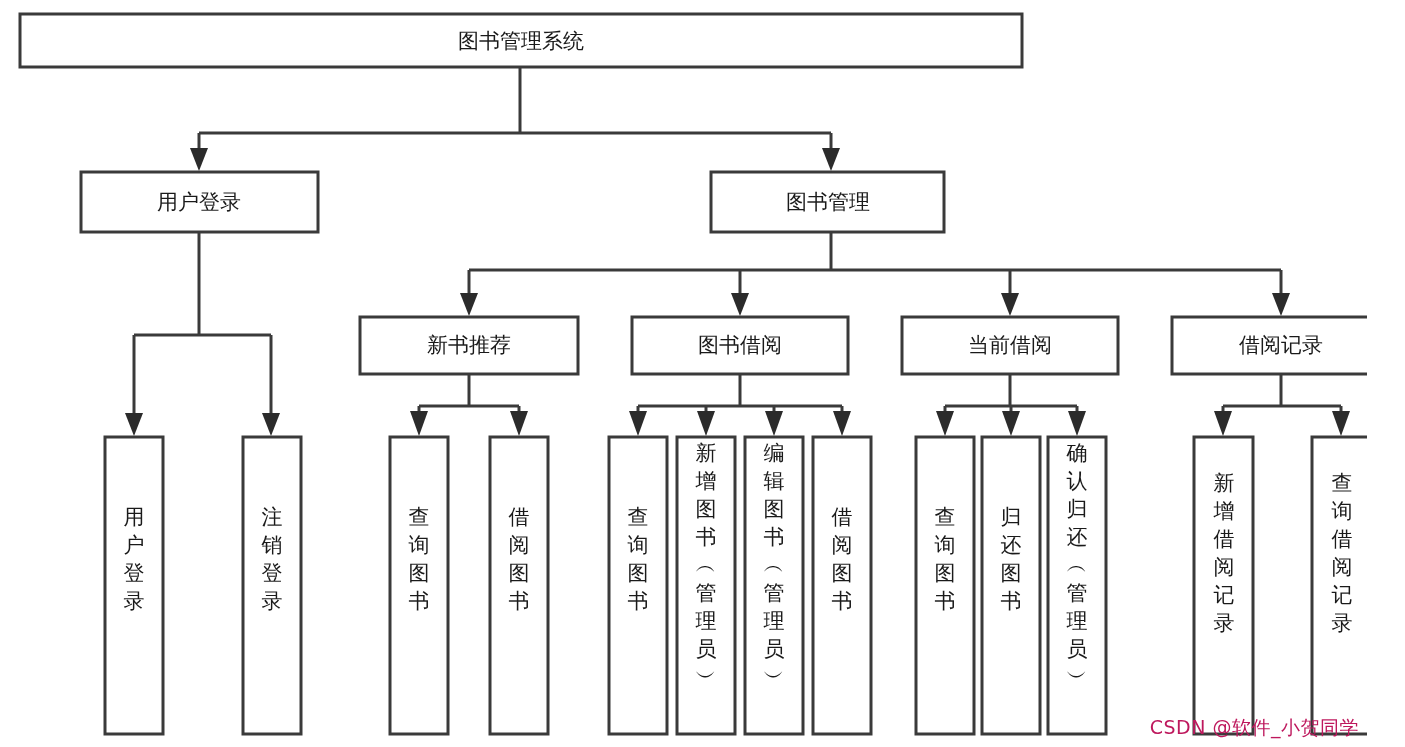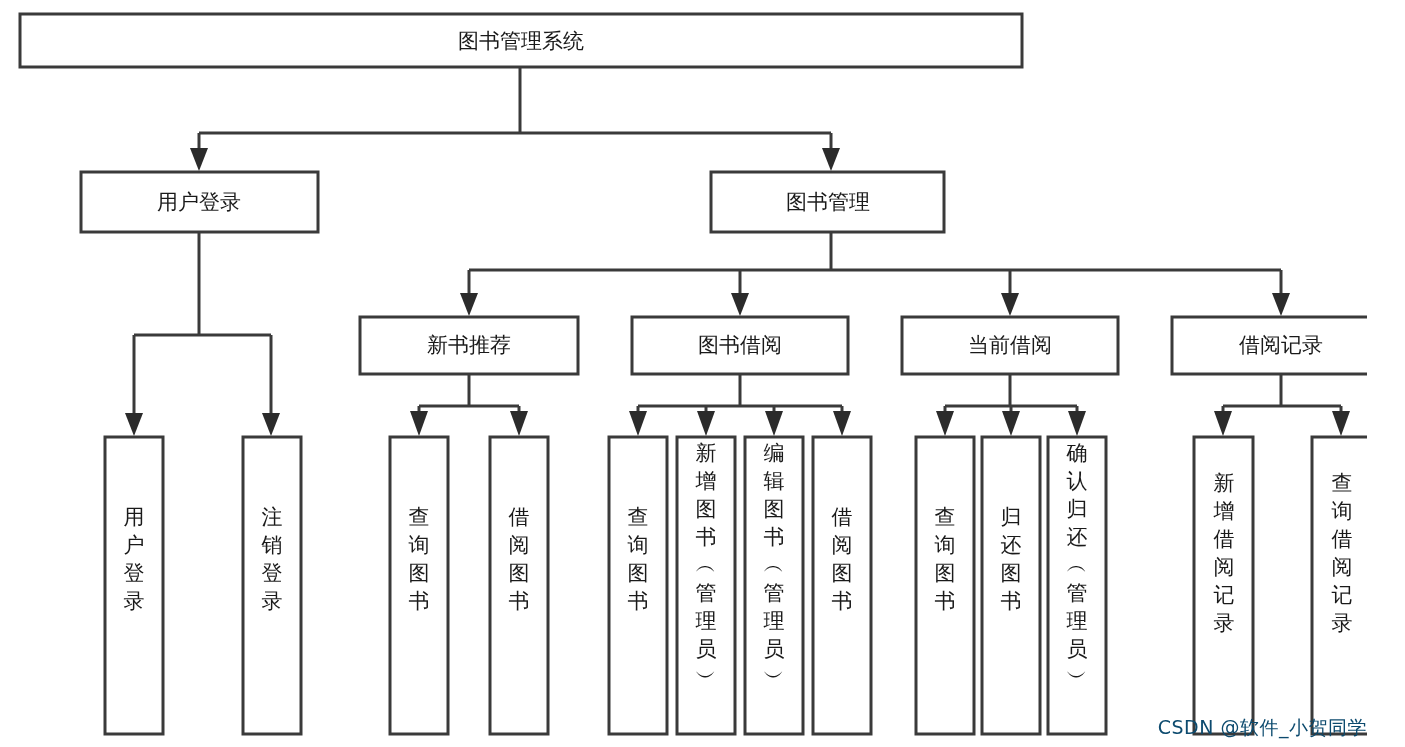--- a/index.html
+++ b/index.html
@@ -49,25 +49,25 @@
     dominant-baseline: middle;
   }
   .node-label-vertical {
     fill: #1a1a1a;
     font-family: "DejaVu Sans", "Liberation Sans", sans-serif;
     font-size: 21px;
     text-anchor: middle;
   }
   .watermark {
     position: absolute;
-    right: 0;
+    right: 8px;
     bottom: 6px;
     font-family: "DejaVu Sans", "Liberation Sans", sans-serif;
     font-size: 19px;
-    color: #0c4a6e;
+    color: #be185d;
     letter-spacing: 0.5px;
     white-space: nowrap;
     user-select: none;
   }
 </style>
 </head>
 <body>
 
 <div id="diagram-root">
 

